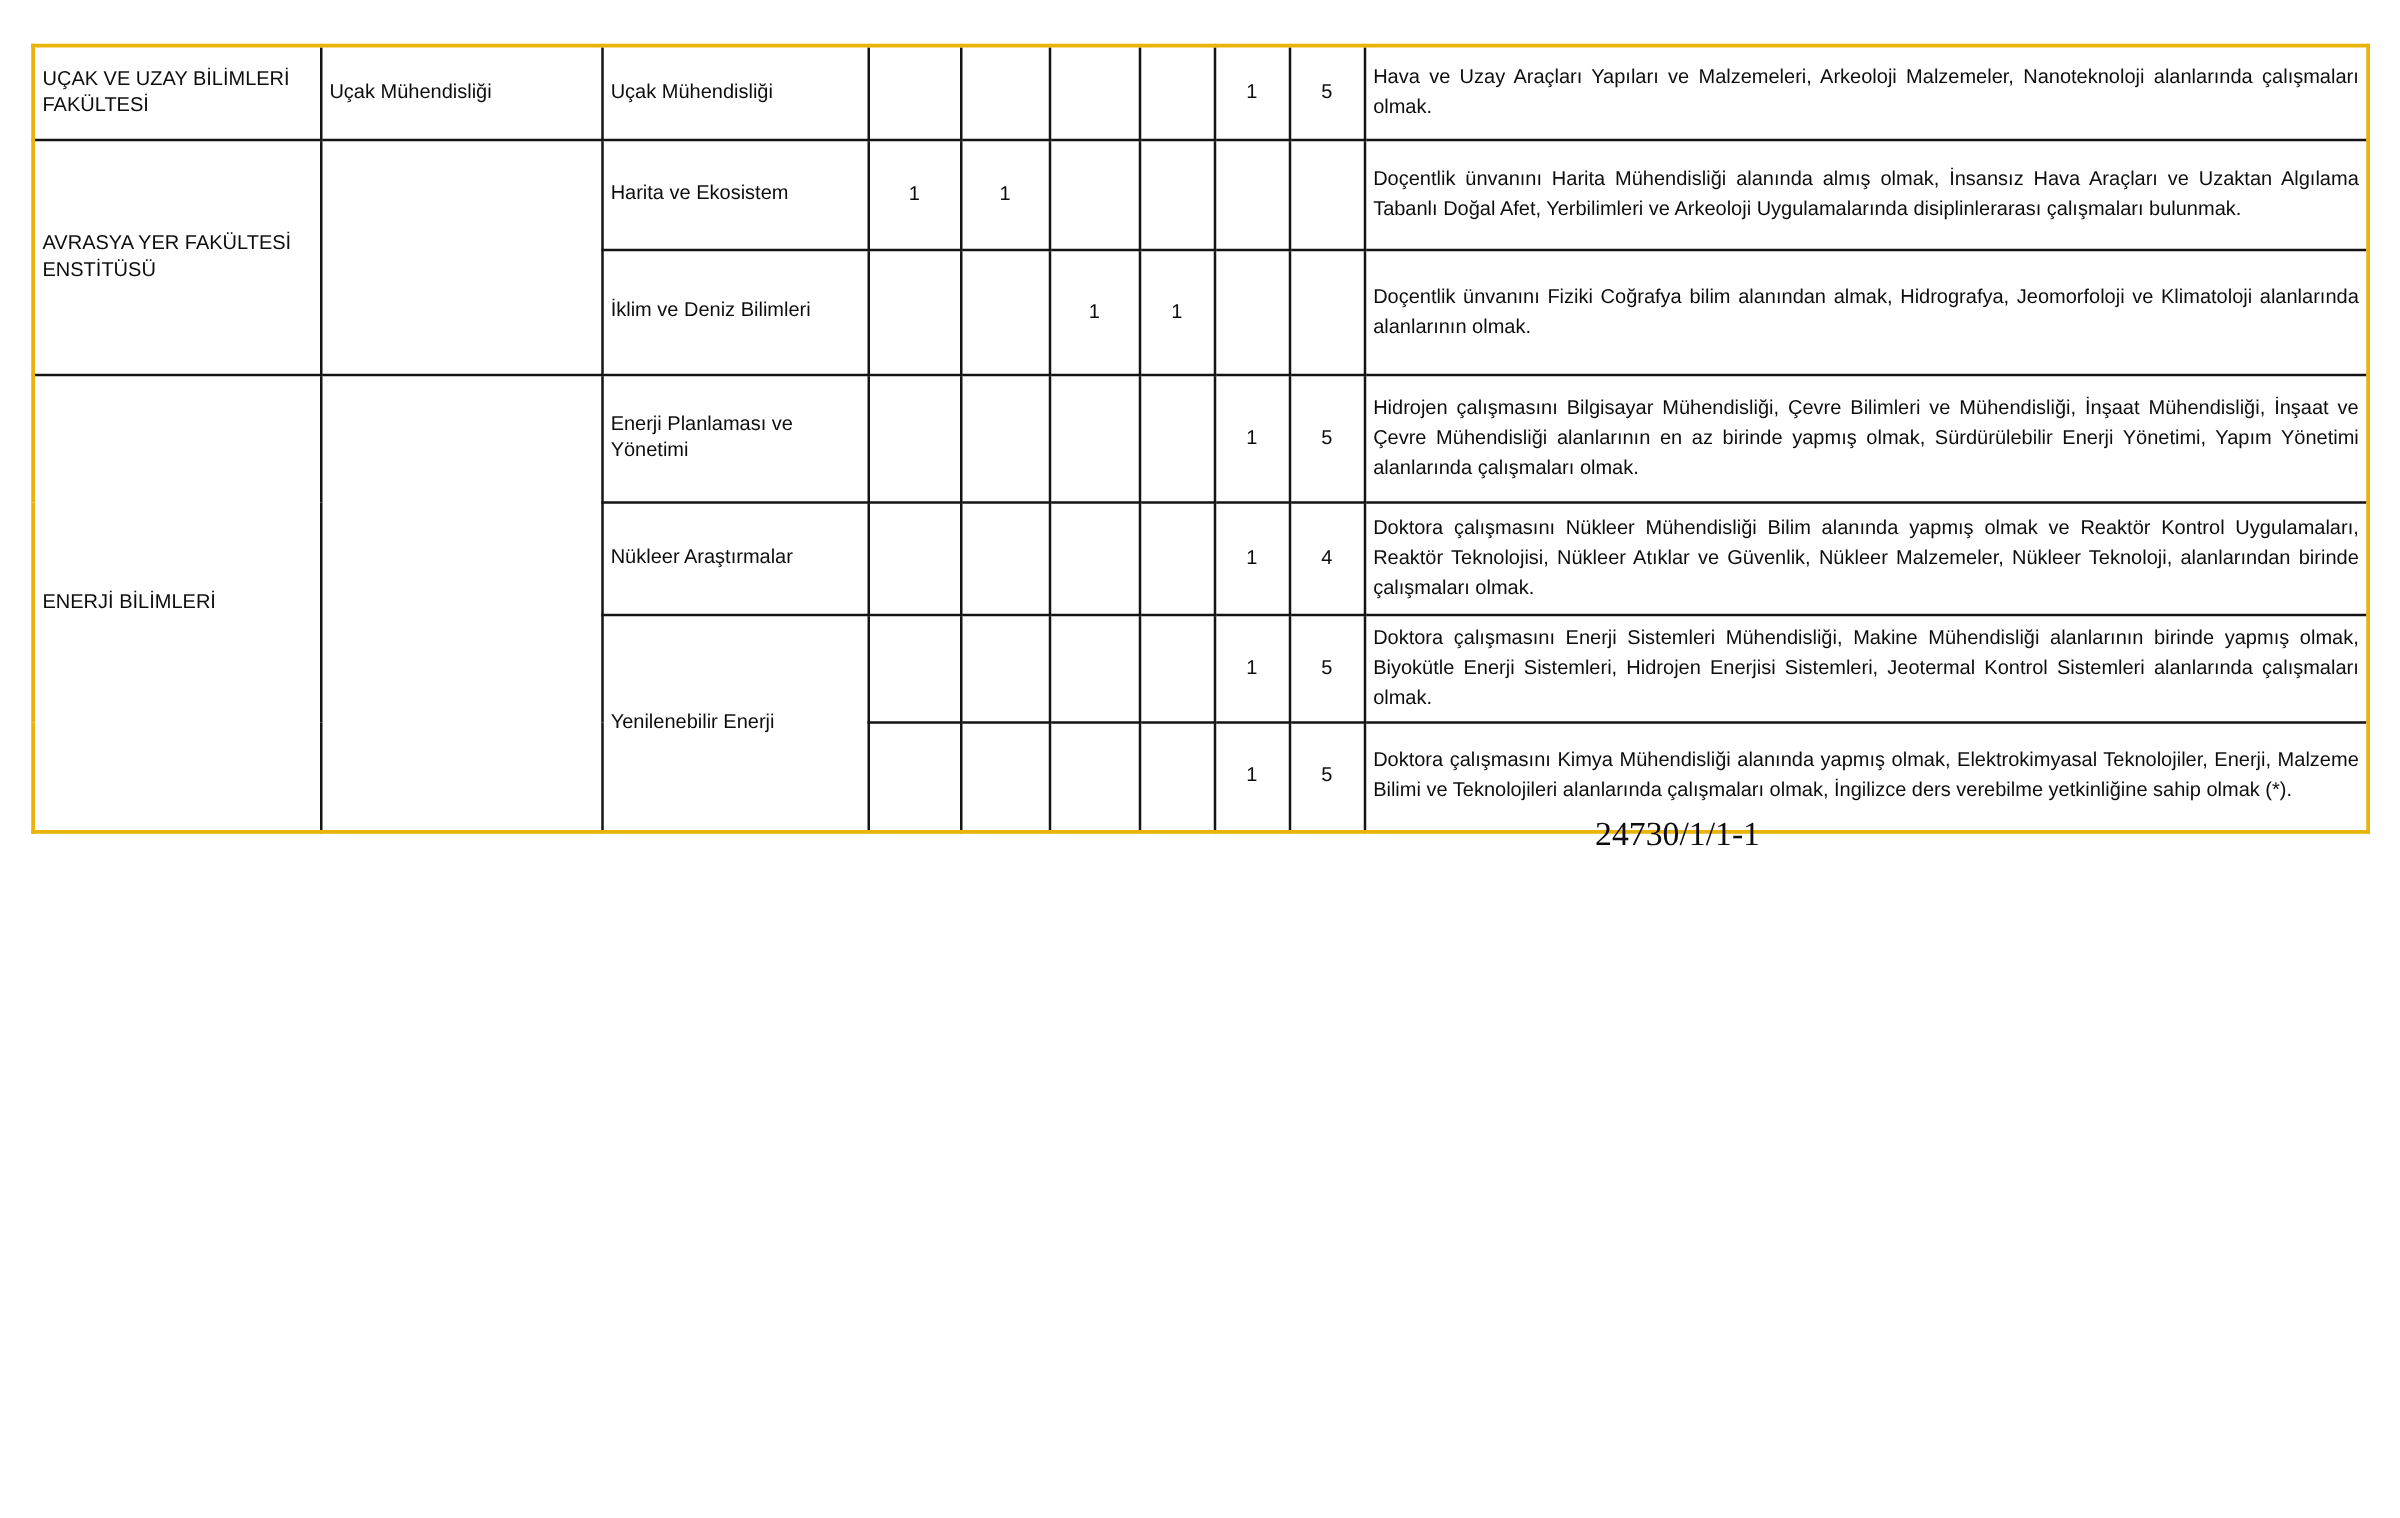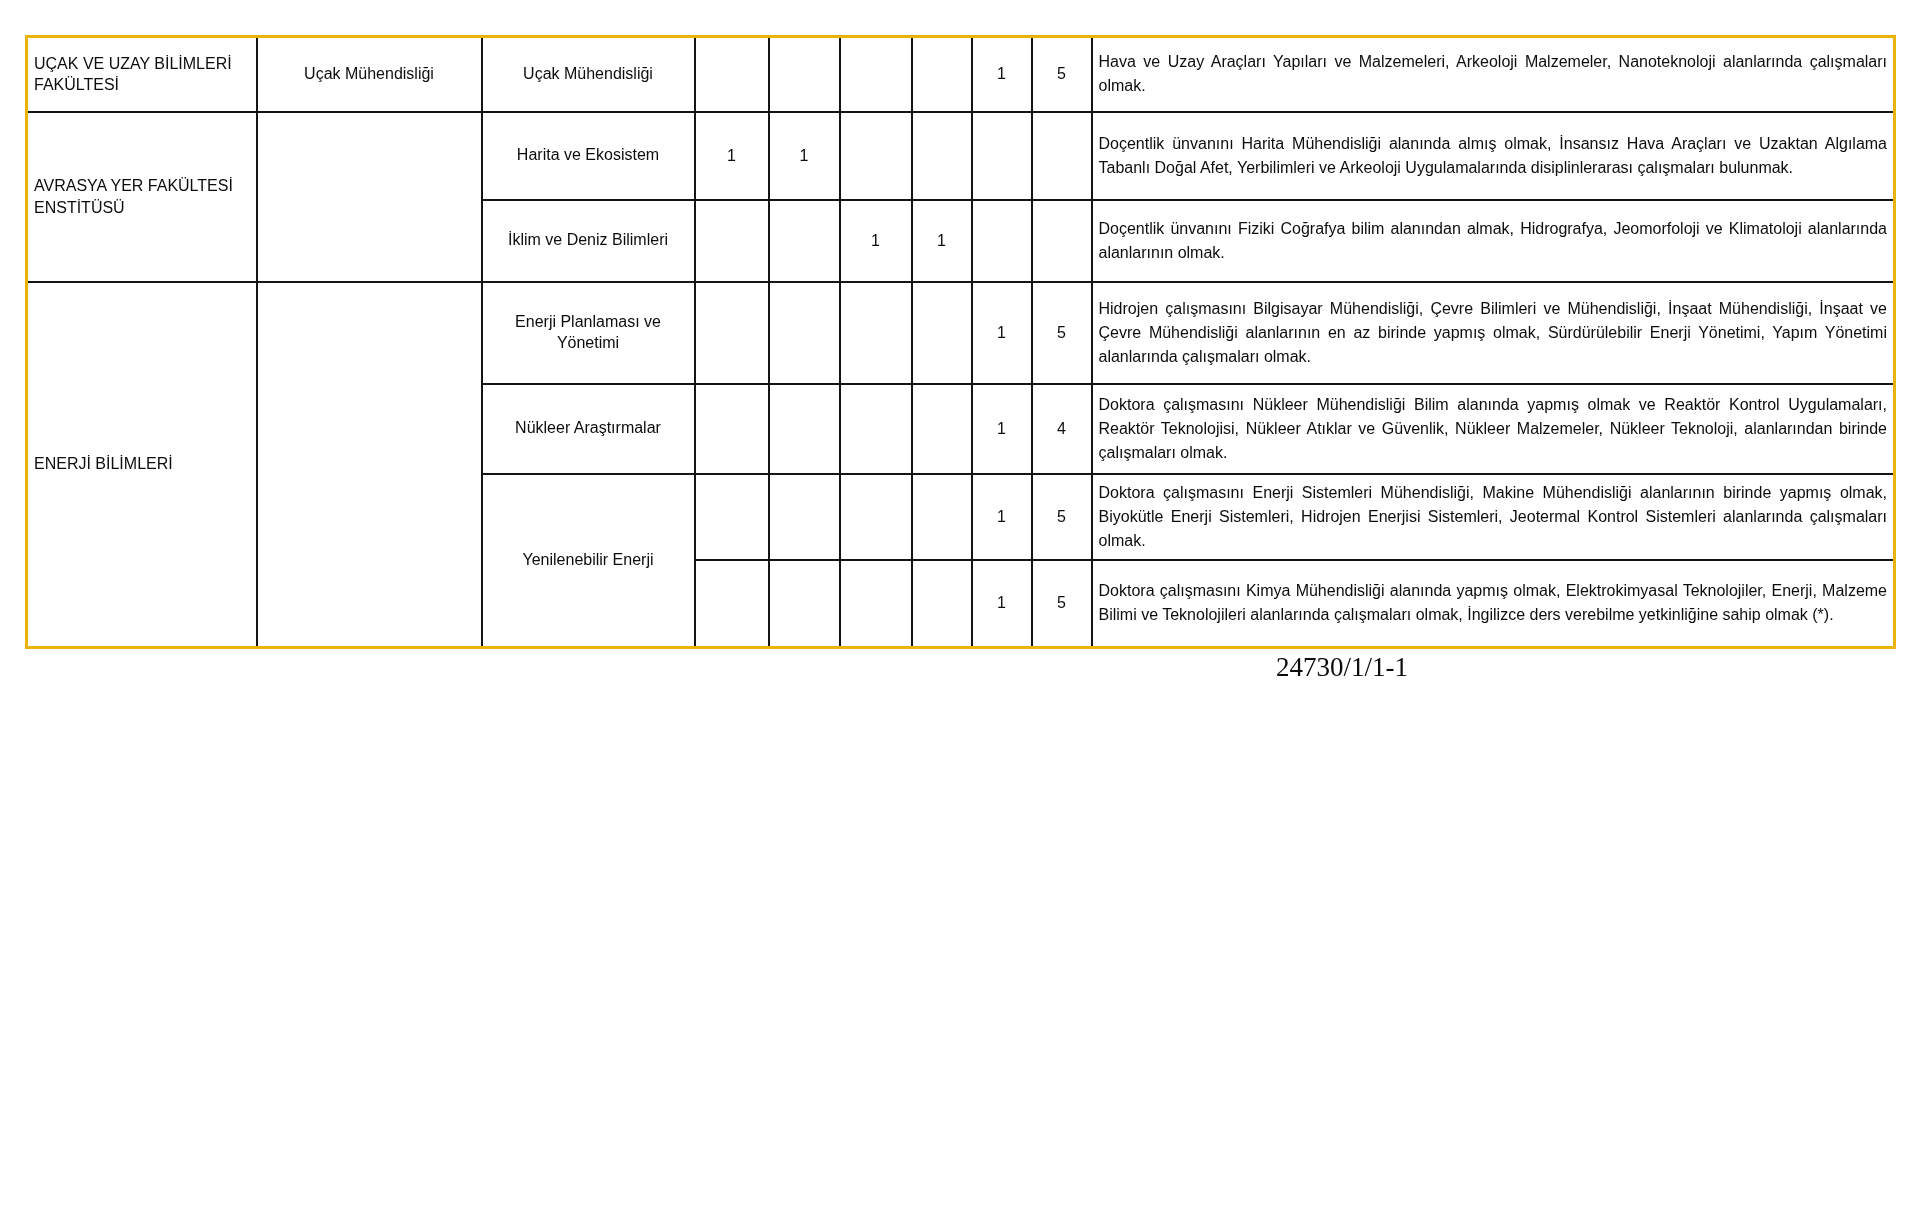--- a/index.html
+++ b/index.html
@@ -26,32 +26,31 @@
   .scan-table td {
     border: 2px solid #141414;
     padding: 3px 6px;
     font-size: 16px;
     vertical-align: middle;
     overflow: hidden;
     word-wrap: break-word;
   }
   tr.r1 { height: 75px; }
   tr.r2 { height: 88px; }
-  tr.r3 { height: 82px; }
+  tr.r3 { height: 100px; }
   tr.r4 { height: 102px; }
   tr.r5 { height: 90px; }
   tr.r6 { height: 86px; }
   tr.r7 { height: 88px; }
   .faculty-cell {
     font-size: 15.5px;
     line-height: 1.35;
   }
   .dept-cell, .prog-cell {
     line-height: 1.3;
-    text-align: center;
   }
   .count-cell {
     text-align: center;
   }
   .req-cell {
     text-align: justify;
     line-height: 24px;
     padding: 4px 8px;
   }
   .footer-ref {

